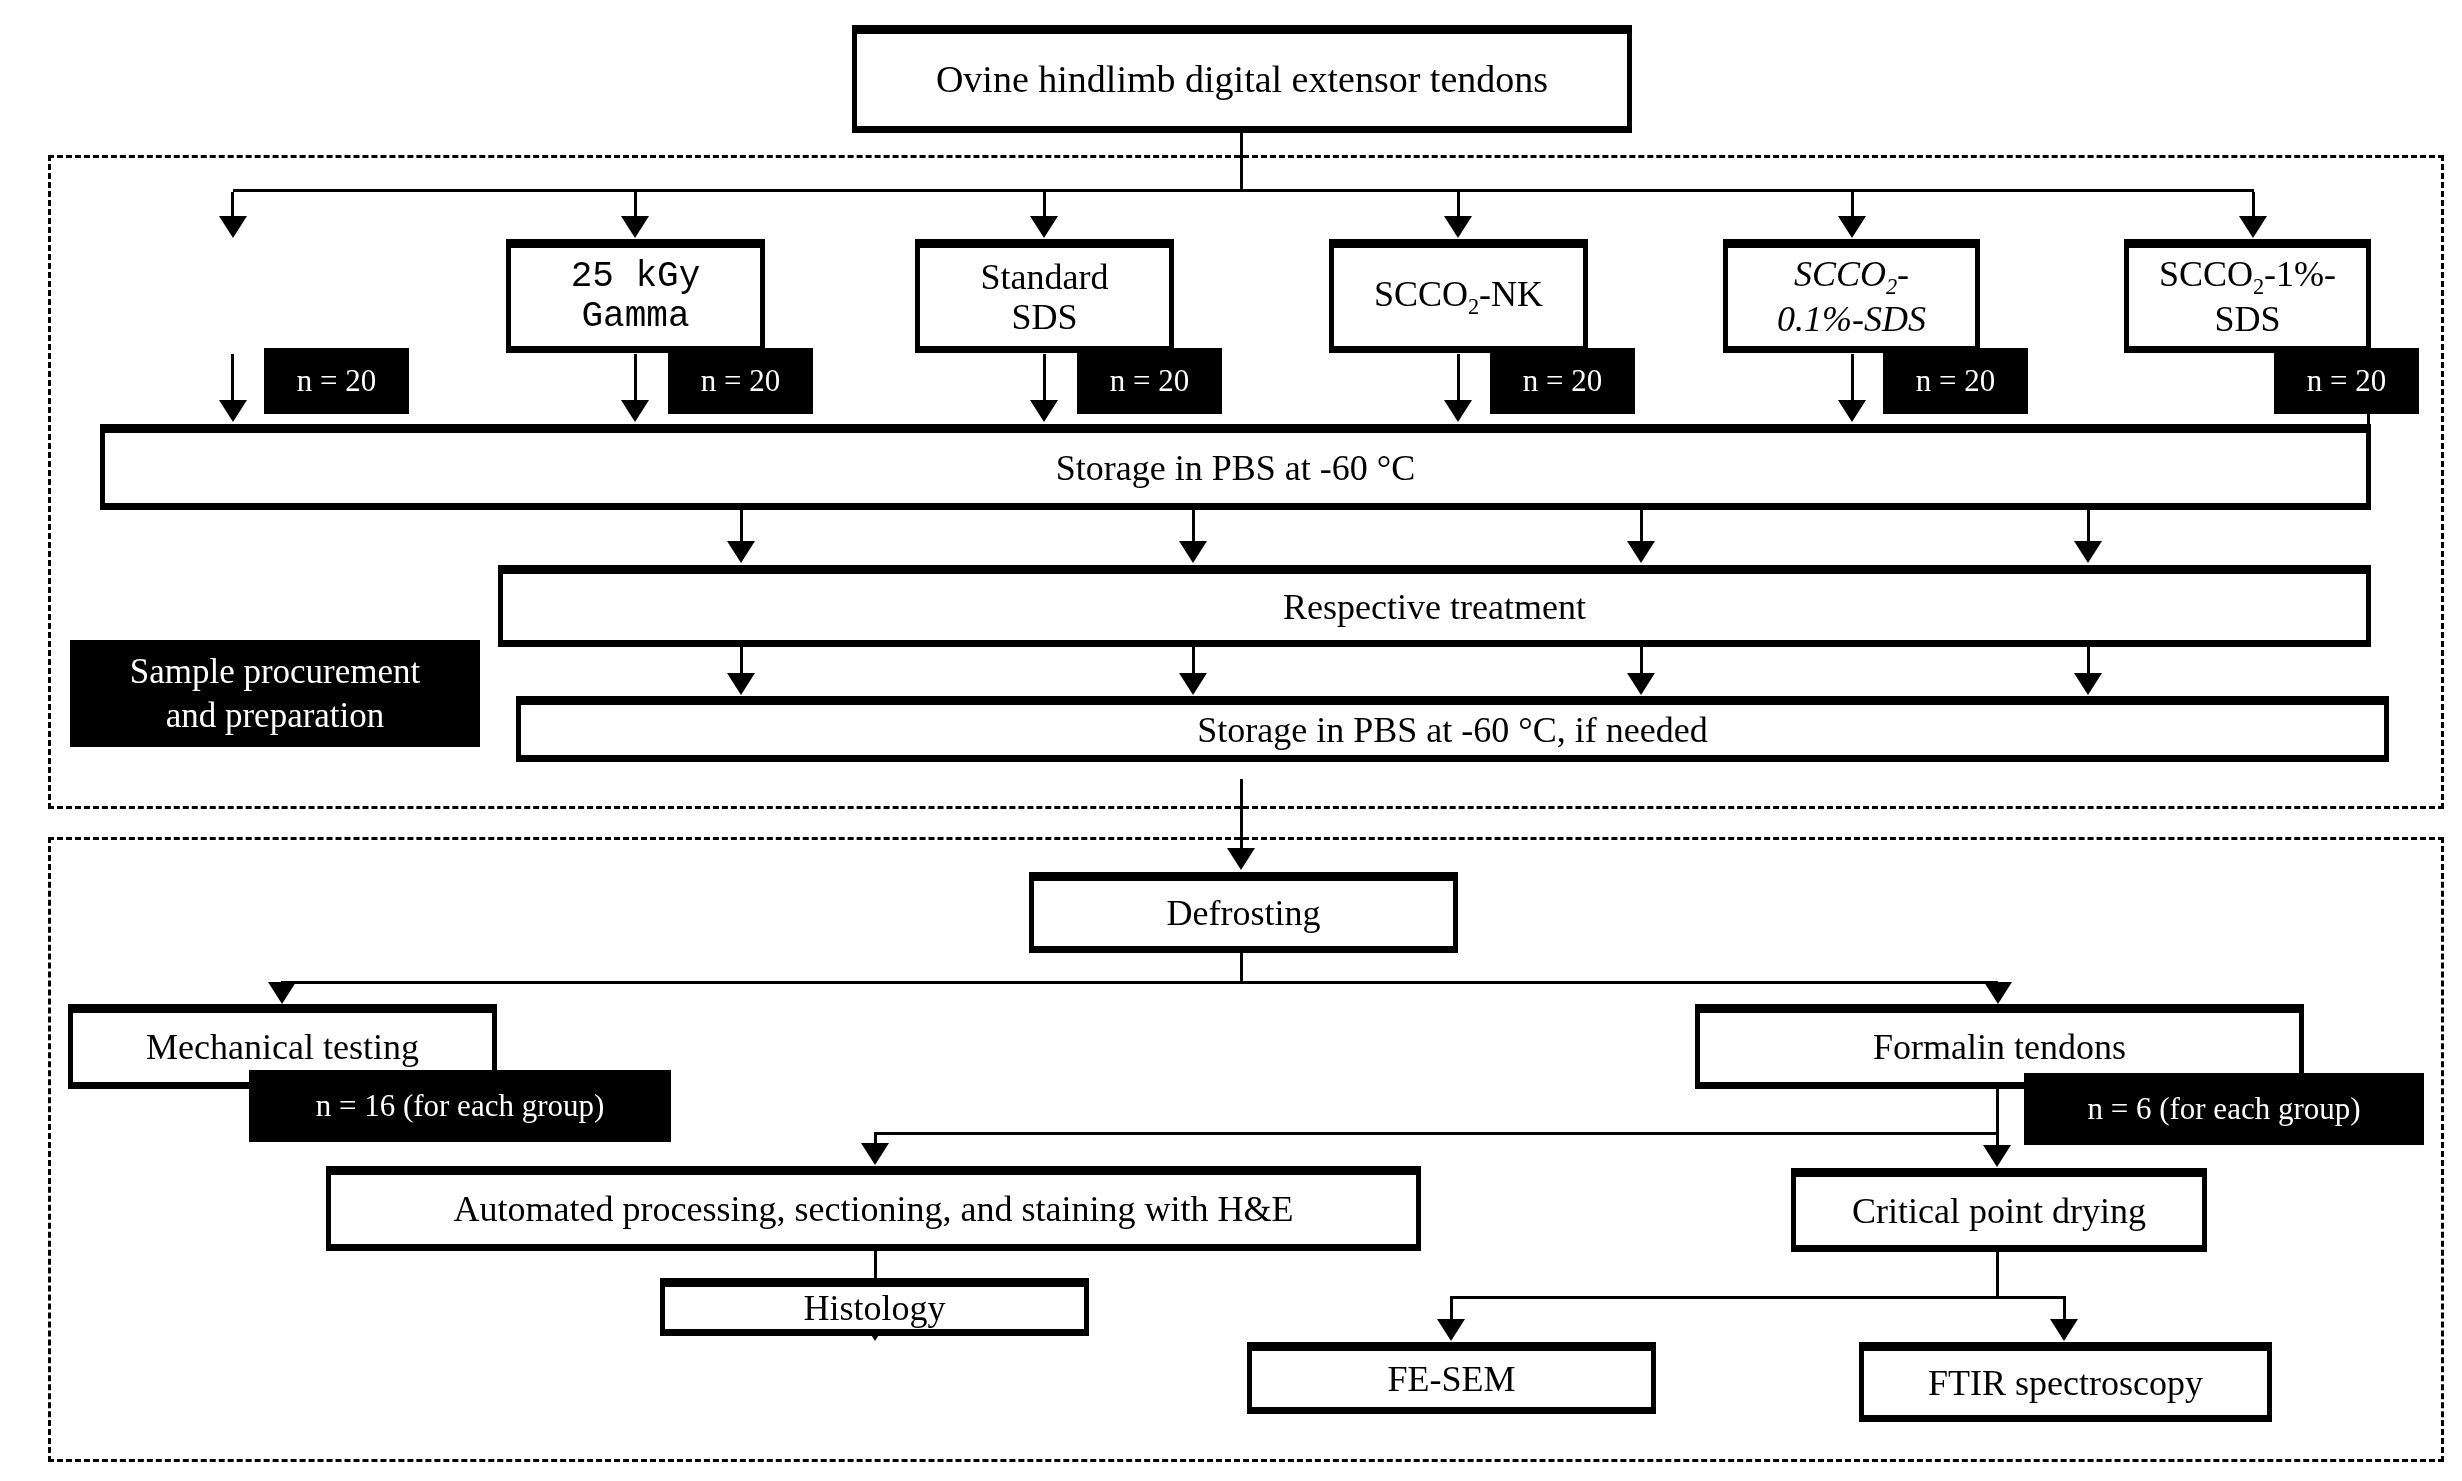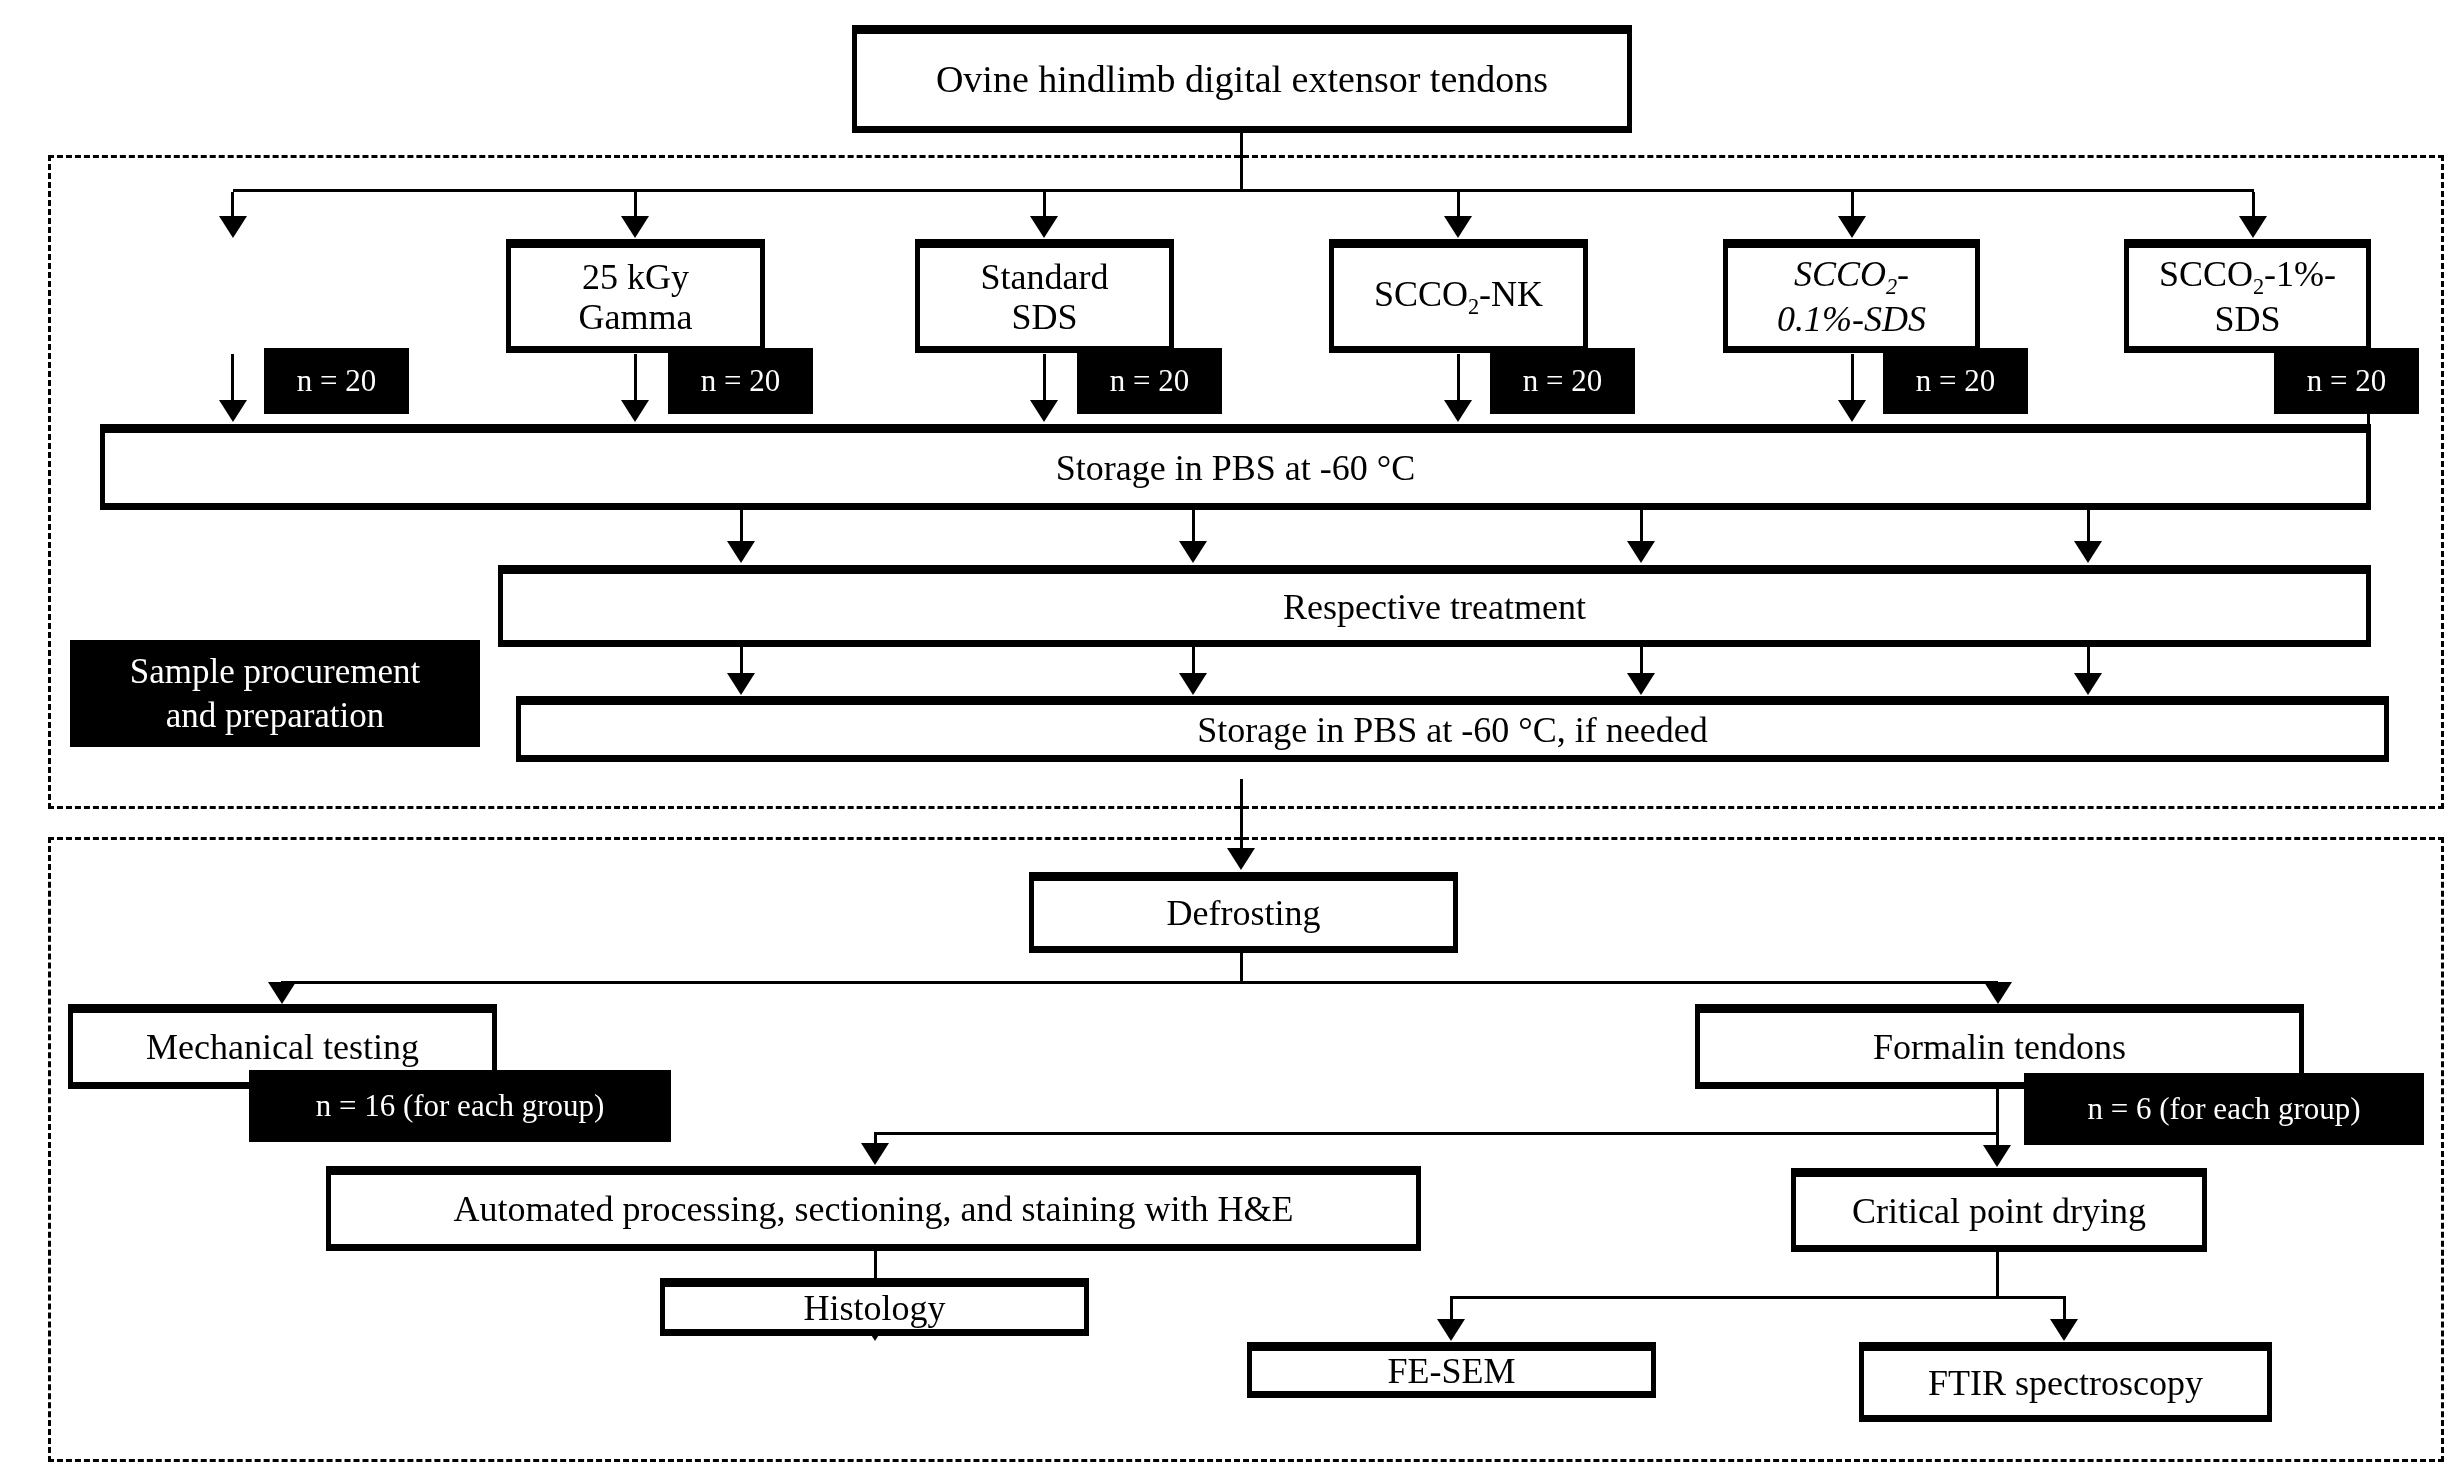--- a/index.html
+++ b/index.html
@@ -41,21 +41,21 @@
   <div class="ah" style="left:621px;top:216px;"></div>
   <div class="vl" style="left:1043px;top:192px;height:24px;"></div>
   <div class="ah" style="left:1030px;top:216px;"></div>
   <div class="vl" style="left:1457px;top:192px;height:24px;"></div>
   <div class="ah" style="left:1444px;top:216px;"></div>
   <div class="vl" style="left:1851px;top:192px;height:24px;"></div>
   <div class="ah" style="left:1838px;top:216px;"></div>
   <div class="vl" style="left:2252px;top:192px;height:24px;"></div>
   <div class="ah" style="left:2239px;top:216px;"></div>
 
-  <div class="box" style="left:506px;top:239px;width:259px;height:114px;">
+  <div class="box" style="left:506px;top:239px;width:259px;height:114px;font-family:Liberation Mono, monospace;">
     <span>25 kGy<br>Gamma</span>
   </div>
   <div class="box" style="left:915px;top:239px;width:259px;height:114px;">
     <span>Standard<br>SDS</span>
   </div>
   <div class="box" style="left:1329px;top:239px;width:259px;height:114px;">
     <span>SCCO<sub>2</sub>-NK</span>
   </div>
   <div class="box" style="left:1723px;top:239px;width:257px;height:114px;font-style:italic;">
     <span>SCCO<sub>2</sub>-<br>0.1%-SDS</span>
@@ -176,21 +176,21 @@
   <div class="hl" style="left:1450px;top:1296px;width:614px;"></div>
   <div class="vl" style="left:1450px;top:1296px;height:23px;"></div>
   <div class="ah" style="left:1437px;top:1319px;"></div>
   <div class="vl" style="left:2063px;top:1296px;height:23px;"></div>
   <div class="ah" style="left:2050px;top:1319px;"></div>
 
 
   <div class="box" style="left:660px;top:1278px;width:429px;height:58px;">
     <span>Histology</span>
   </div>
-  <div class="box" style="left:1247px;top:1342px;width:409px;height:56px;">
+  <div class="box" style="left:1247px;top:1342px;width:409px;height:72px;">
     <span>FE-SEM</span>
   </div>
   <div class="box" style="left:1859px;top:1342px;width:413px;height:80px;">
     <span>FTIR spectroscopy</span>
   </div>
 
 </div>
 
 
 </body></html>

